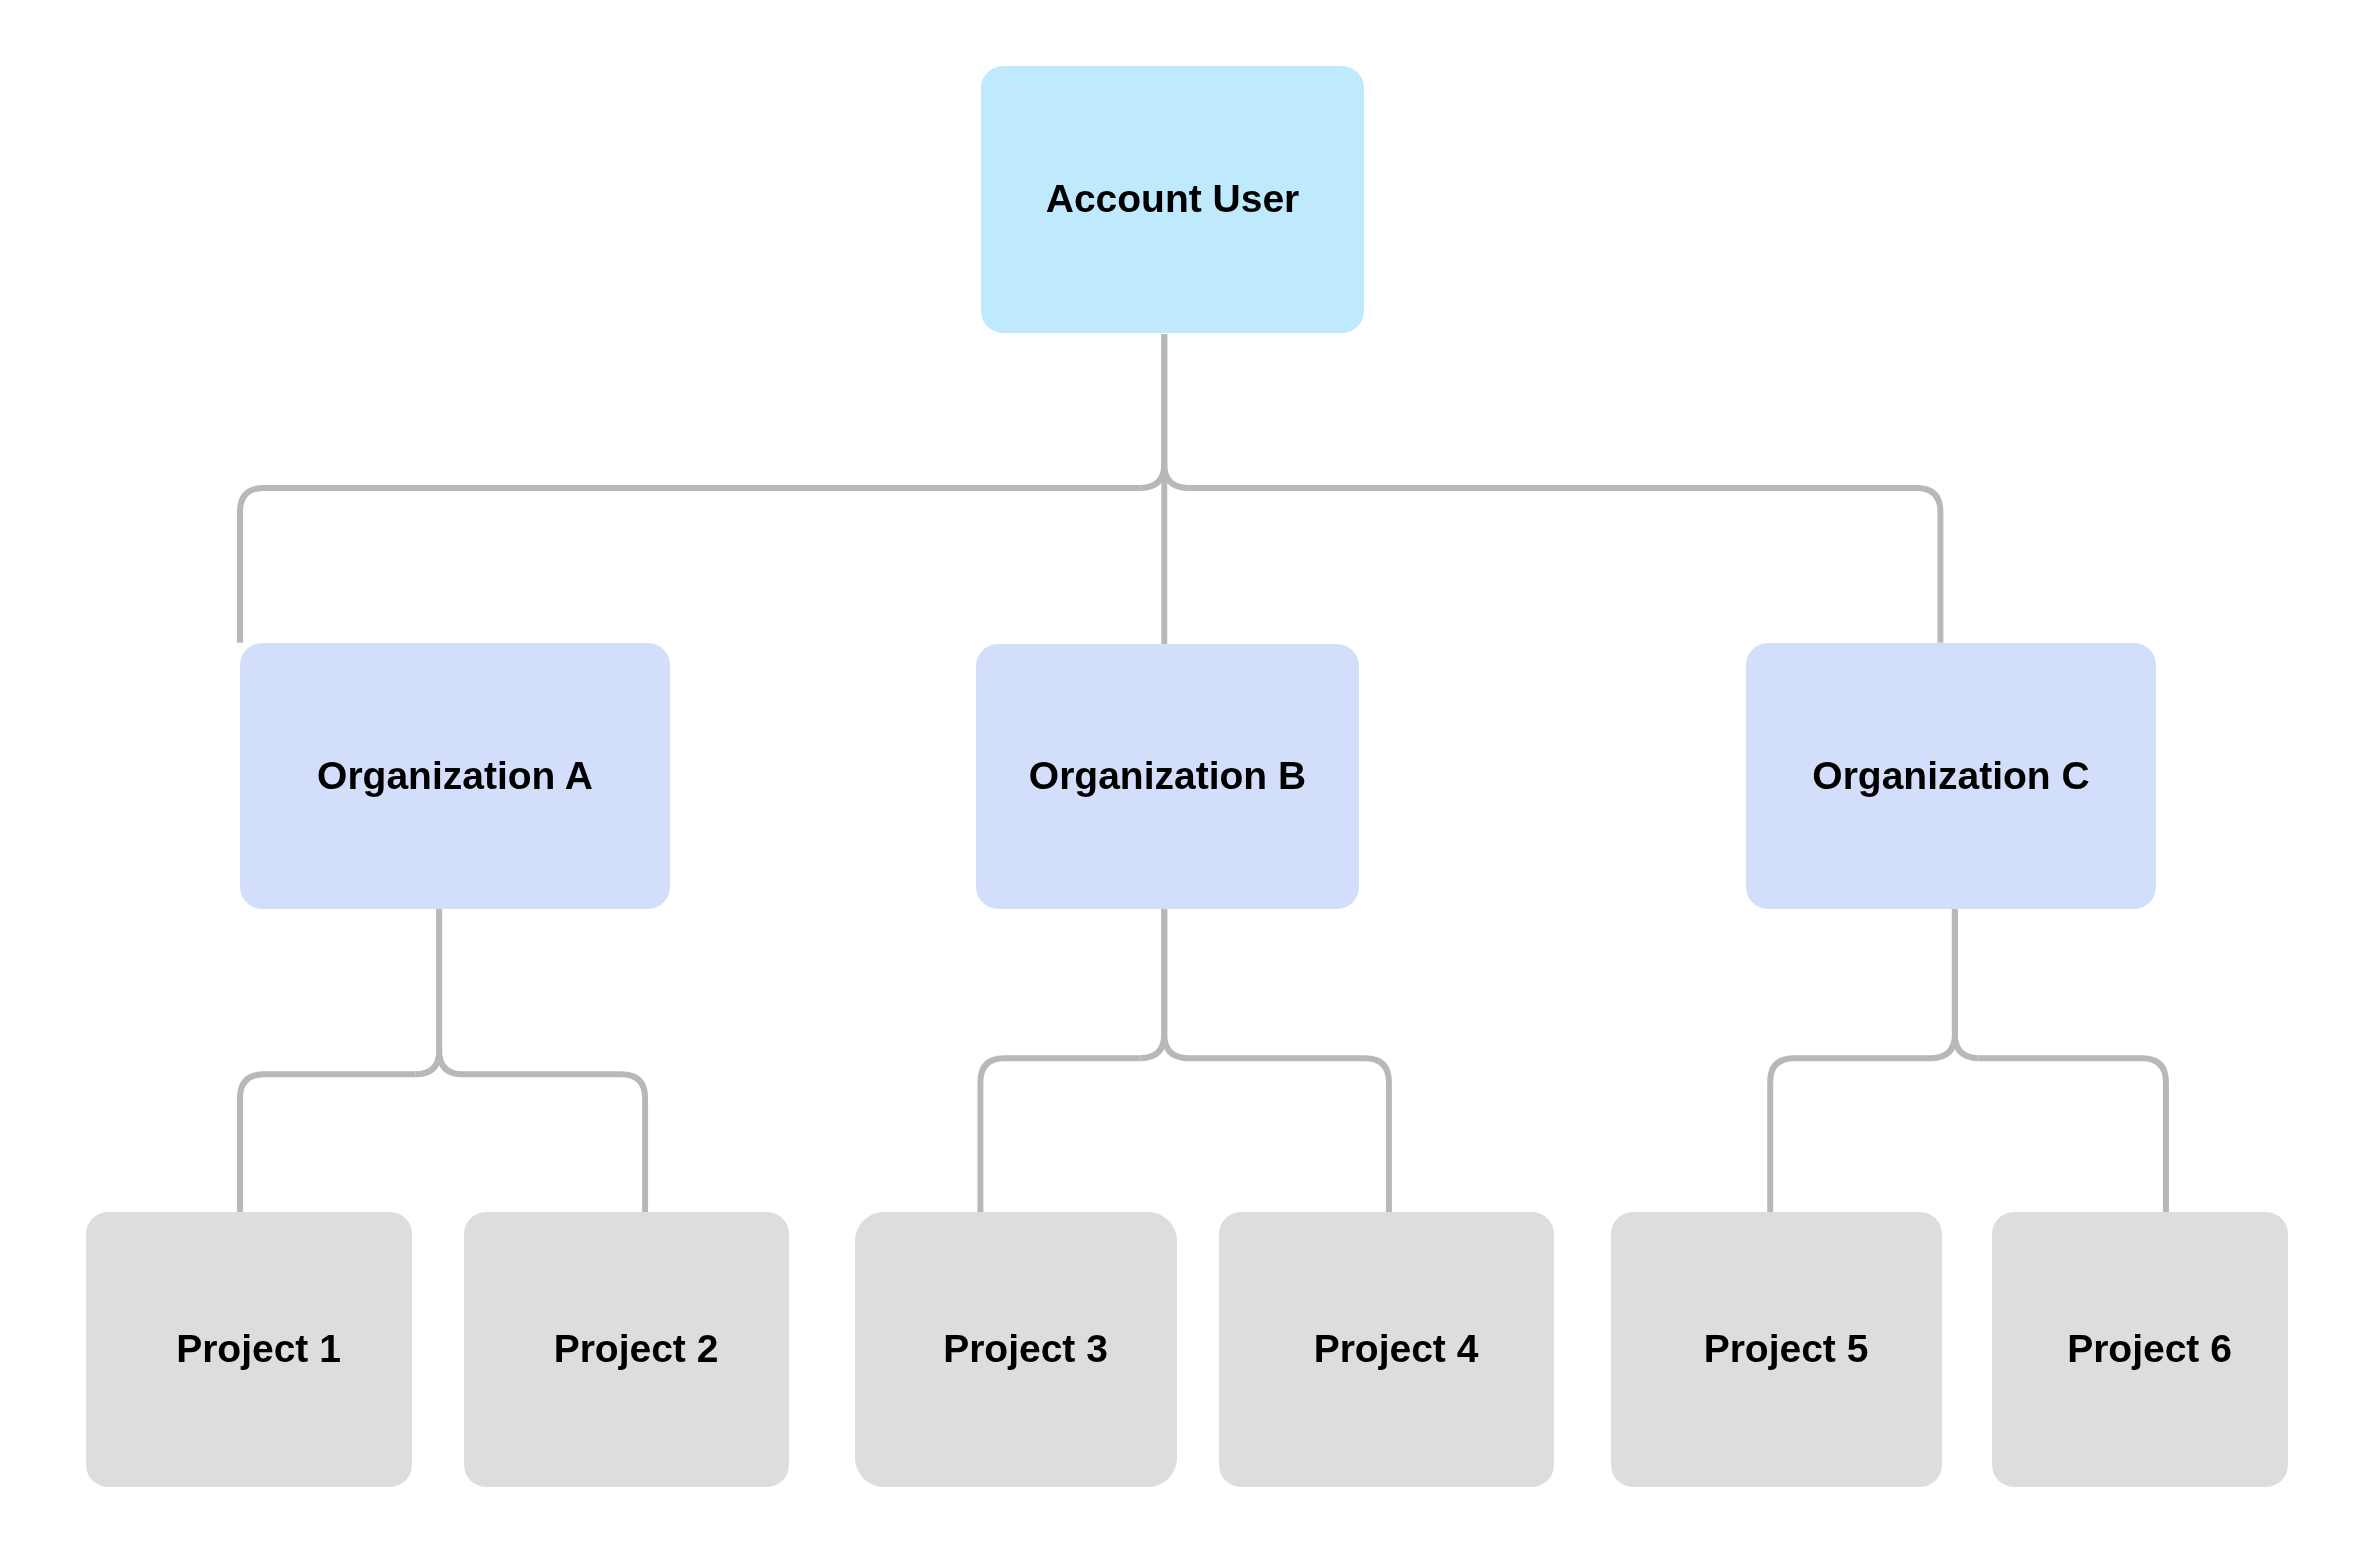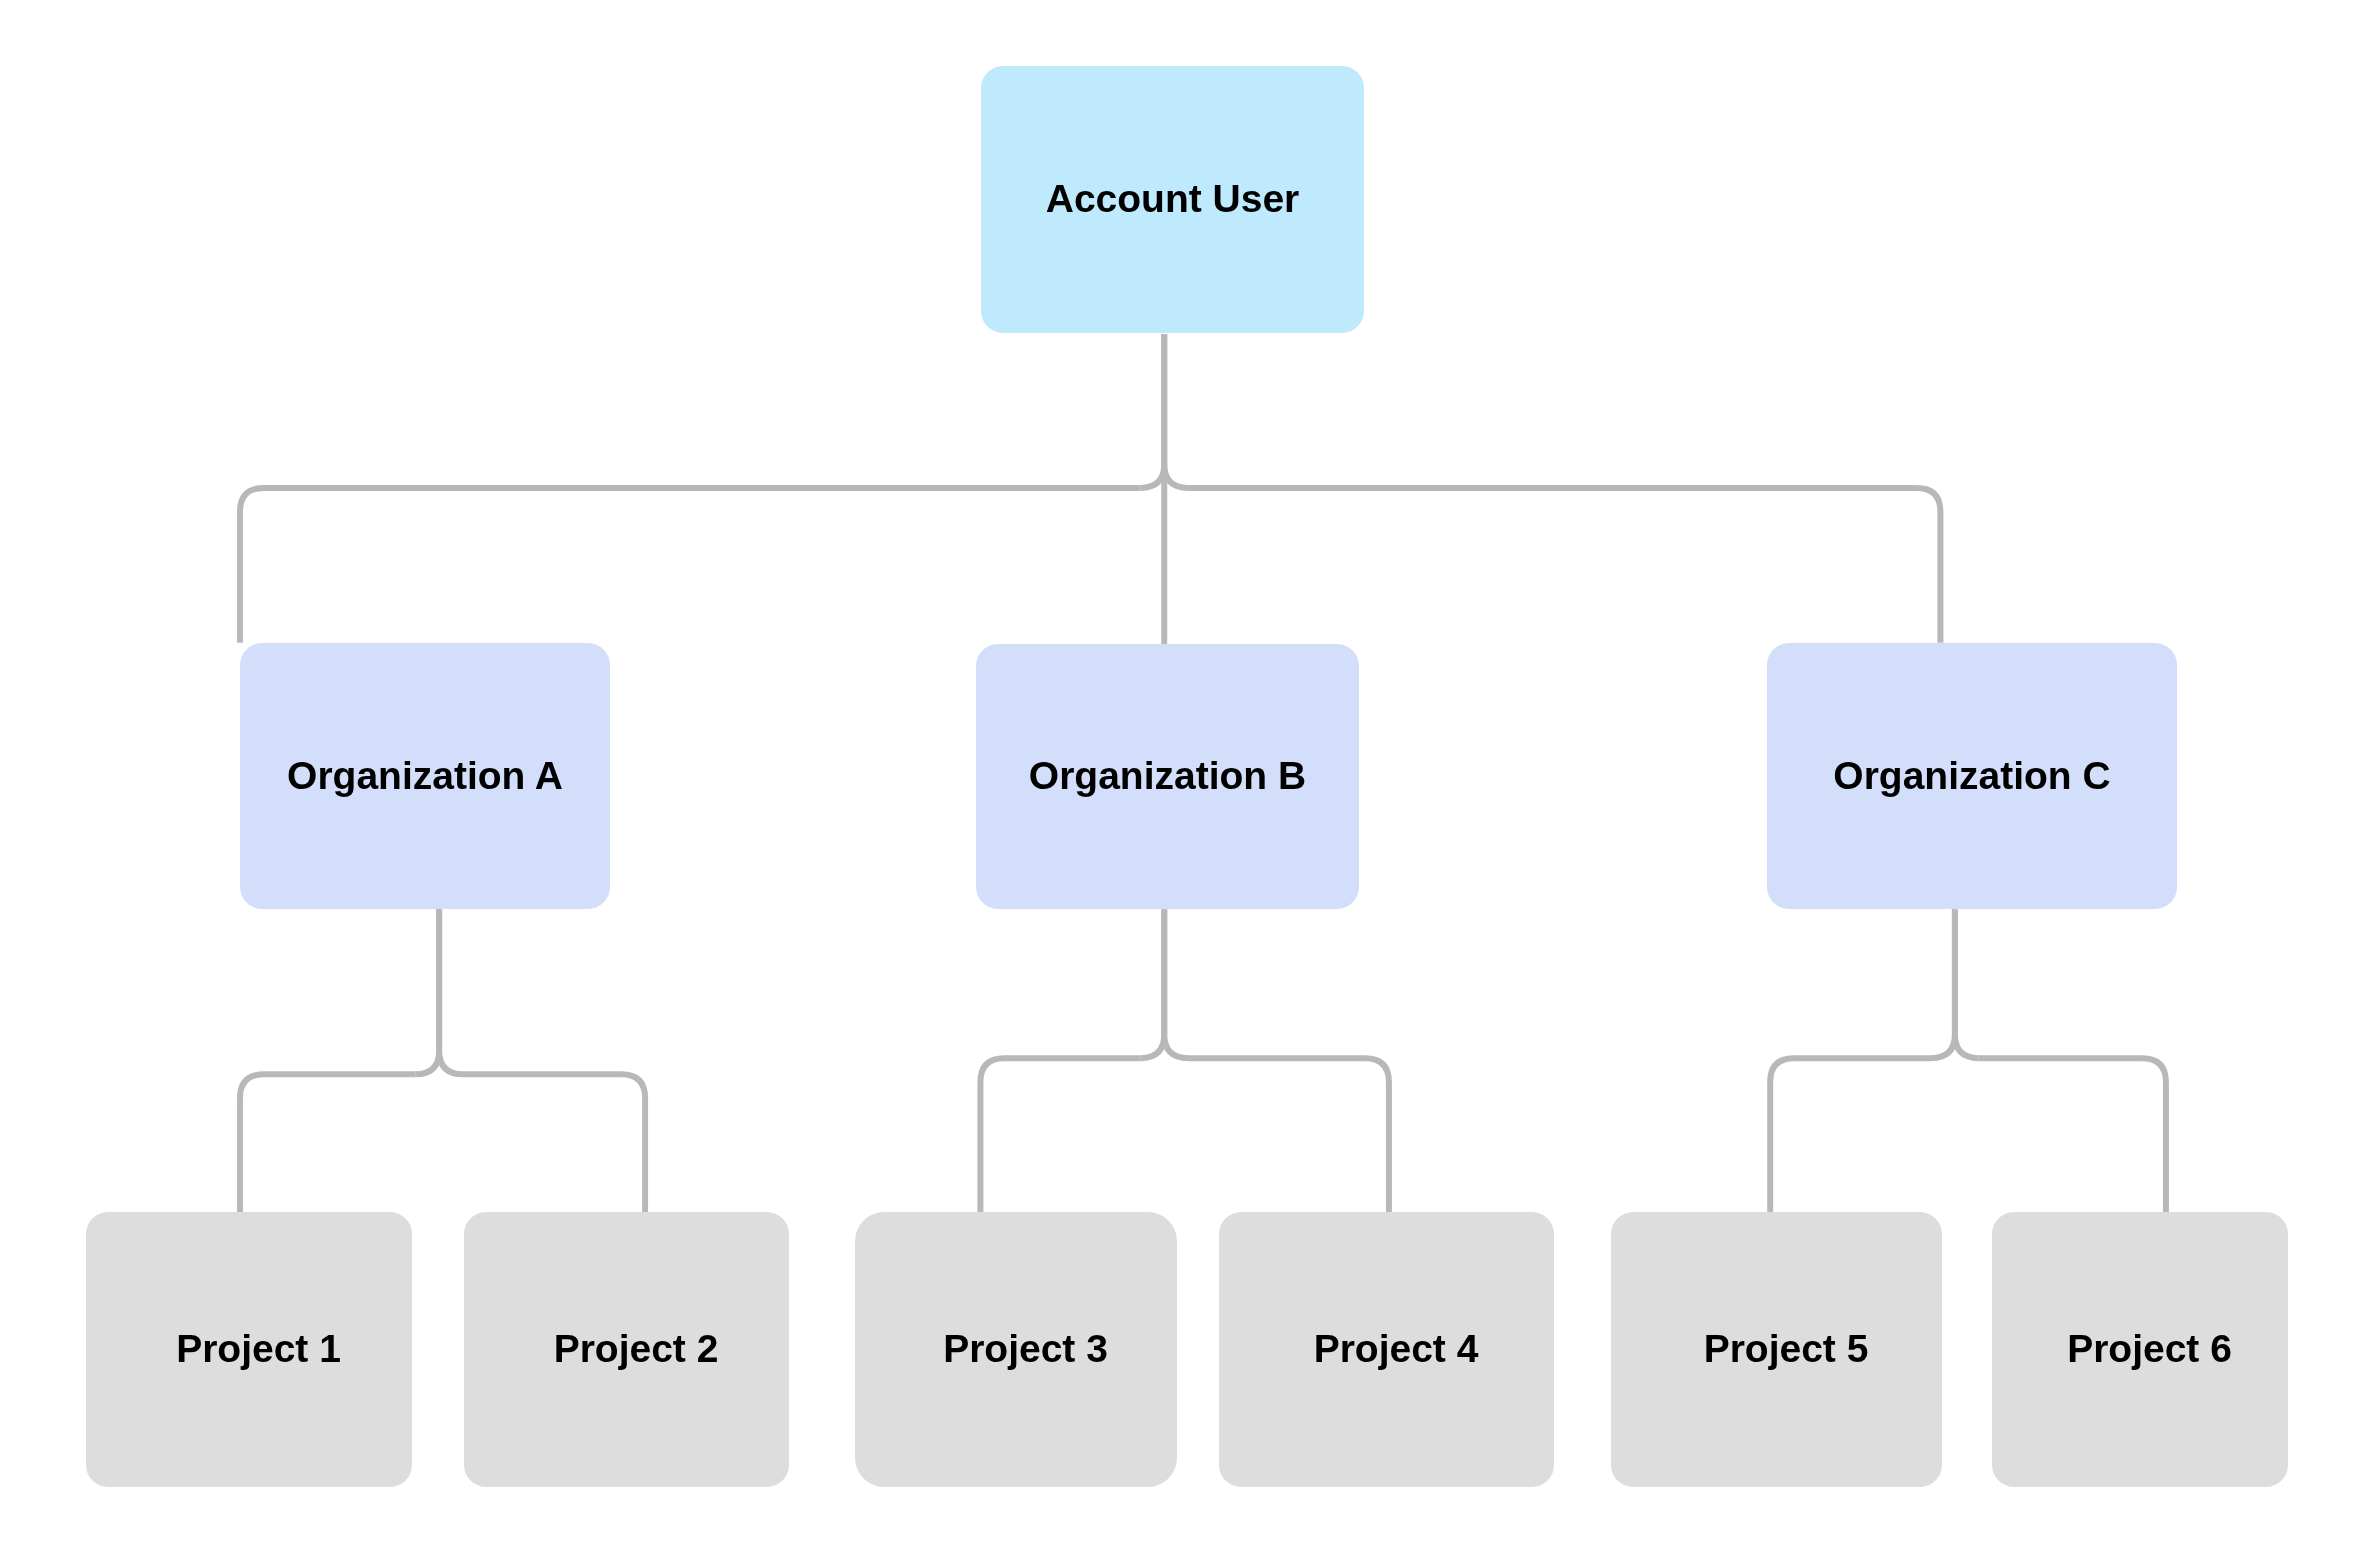--- a/index.html
+++ b/index.html
@@ -74,27 +74,27 @@
       <path d="M 2297 1068 L 2297 1215 Q 2297 1243 2325 1243"></path>
       <path d="M 2269 1243 L 2108 1243 Q 2080 1243 2080 1271 L 2080 1424"></path>
       <path d="M 2325 1243 L 2517 1243 Q 2545 1243 2545 1271 L 2545 1424"></path>
     </g>
   </svg>
 
   <div class="node lvl-root" style="left: 981px; top: 66px; width: 383px; height: 267px; background: rgb(191, 233, 252);">
     <span class="node-label" style="color: rgb(0, 0, 0);">Account User</span>
   </div>
 
-  <div class="node lvl-org" style="left: 240px; top: 643px; width: 370px; height: 266px; background: rgb(211, 222, 250);">
+  <div class="node lvl-org" style="left: 240px; top: 643px; width: 430px; height: 266px; background: rgb(211, 222, 250);">
     <span class="node-label" style="color: rgb(0, 0, 0);">Organization A</span>
   </div>
   <div class="node lvl-org" style="left: 976px; top: 644px; width: 383px; height: 265px; background: rgb(211, 222, 250); align-items: center;">
     <span class="node-label" style="color: rgb(0, 0, 0);">Organization B</span>
   </div>
-  <div class="node lvl-org" style="left: 1746px; top: 643px; width: 410px; height: 266px; background: rgb(211, 222, 250); margin-left: 21px;">
+  <div class="node lvl-org" style="left: 1746px; top: 643px; width: 410px; height: 266px; background: rgb(211, 222, 250);">
     <span class="node-label" style="color: rgb(0, 0, 0);">Organization C</span>
   </div>
 
   <div class="node lvl-proj" style="left: 86px; top: 1212px; width: 326px; height: 275px; background: rgb(221, 221, 221);">
     <span class="node-label" style="color: rgb(0, 0, 0);">Project 1</span>
   </div>
   <div class="node lvl-proj" style="left: 464px; top: 1212px; width: 325px; height: 275px; background: rgb(221, 221, 221);">
     <span class="node-label" style="color: rgb(0, 0, 0);">Project 2</span>
   </div>
   <div class="node lvl-proj" style="left: 855px; top: 1212px; width: 322px; height: 275px; background: rgb(221, 221, 221); border-radius: 29px;">

